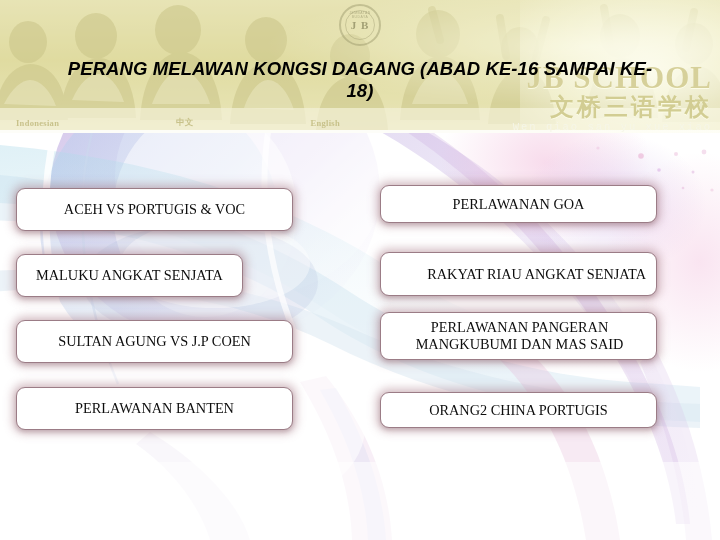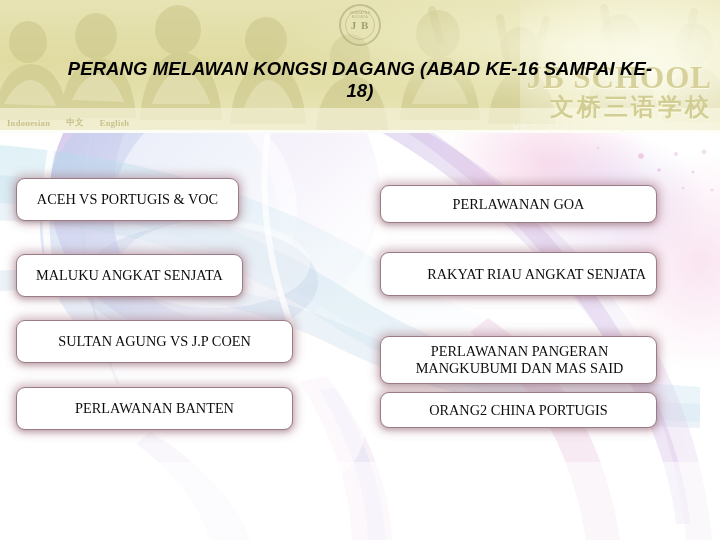--- a/index.html
+++ b/index.html
@@ -120,22 +120,23 @@
   }
 
   
   .lang-bar {
     position: absolute;
     left: 0; top: 113px;
     width: 340px; height: 19px;
     display: flex;
     align-items: center;
     gap: 16px;
-    padding-left: 7px;
+    padding-left: 16px;
     box-sizing: border-box;
+    justify-content: space-between;
   }
   .lang-link {
     font-family: "Liberation Serif", serif;
     font-size: 8.5px;
     font-weight: bold;
     color: rgba(196,190,132,0.92);
     letter-spacing: .3px;
     white-space: nowrap;
   }
   .lang-link.cn { font-family: "DejaVu Sans", sans-serif; font-size: 8.5px; }
@@ -350,21 +351,21 @@
       <span class="lang-link">Indonesian</span>
       <span class="lang-link cn">中文</span>
       <span class="lang-link">English</span>
     </div>
 
     <div class="slide-title">PERANG MELAWAN KONGSI DAGANG (ABAD KE-16 SAMPAI KE-18)</div>
   </div>
 
   <div class="boxes">
 
-    <div class="node" style="left:16px; top:178px; width:223px; height:43px;">
+    <div class="node" style="left:16px; top:188px; width:277px; height:43px;">
       <span class="node-label">ACEH VS PORTUGIS &amp; VOC</span>
     </div>
 
     <div class="node" style="left:16px; top:254px; width:227px; height:43px;">
       <span class="node-label">MALUKU ANGKAT SENJATA</span>
     </div>
 
     <div class="node" style="left:16px; top:320px; width:277px; height:43px;">
       <span class="node-label">SULTAN AGUNG VS J.P COEN</span>
     </div>
@@ -374,21 +375,21 @@
     </div>
 
     <div class="node" style="left:380px; top:185px; width:277px; height:38px;">
       <span class="node-label">PERLAWANAN GOA</span>
     </div>
 
     <div class="node" style="left:380px; top:252px; width:277px; height:44px;justify-content:flex-end;">
       <span class="node-label">RAKYAT RIAU ANGKAT SENJATA</span>
     </div>
 
-    <div class="node" style="left:380px; top:336px; width:277px; height:48px;padding-left:12px;">
+    <div class="node" style="left:380px; top:312px; width:277px; height:48px;padding-left:12px;">
       <span class="node-label">PERLAWANAN PANGERAN MANGKUBUMI DAN MAS SAID</span>
     </div>
 
     <div class="node" style="left:380px; top:392px; width:277px; height:36px;">
       <span class="node-label">ORANG2 CHINA PORTUGIS</span>
     </div>
 
   </div>
 </div>
 

